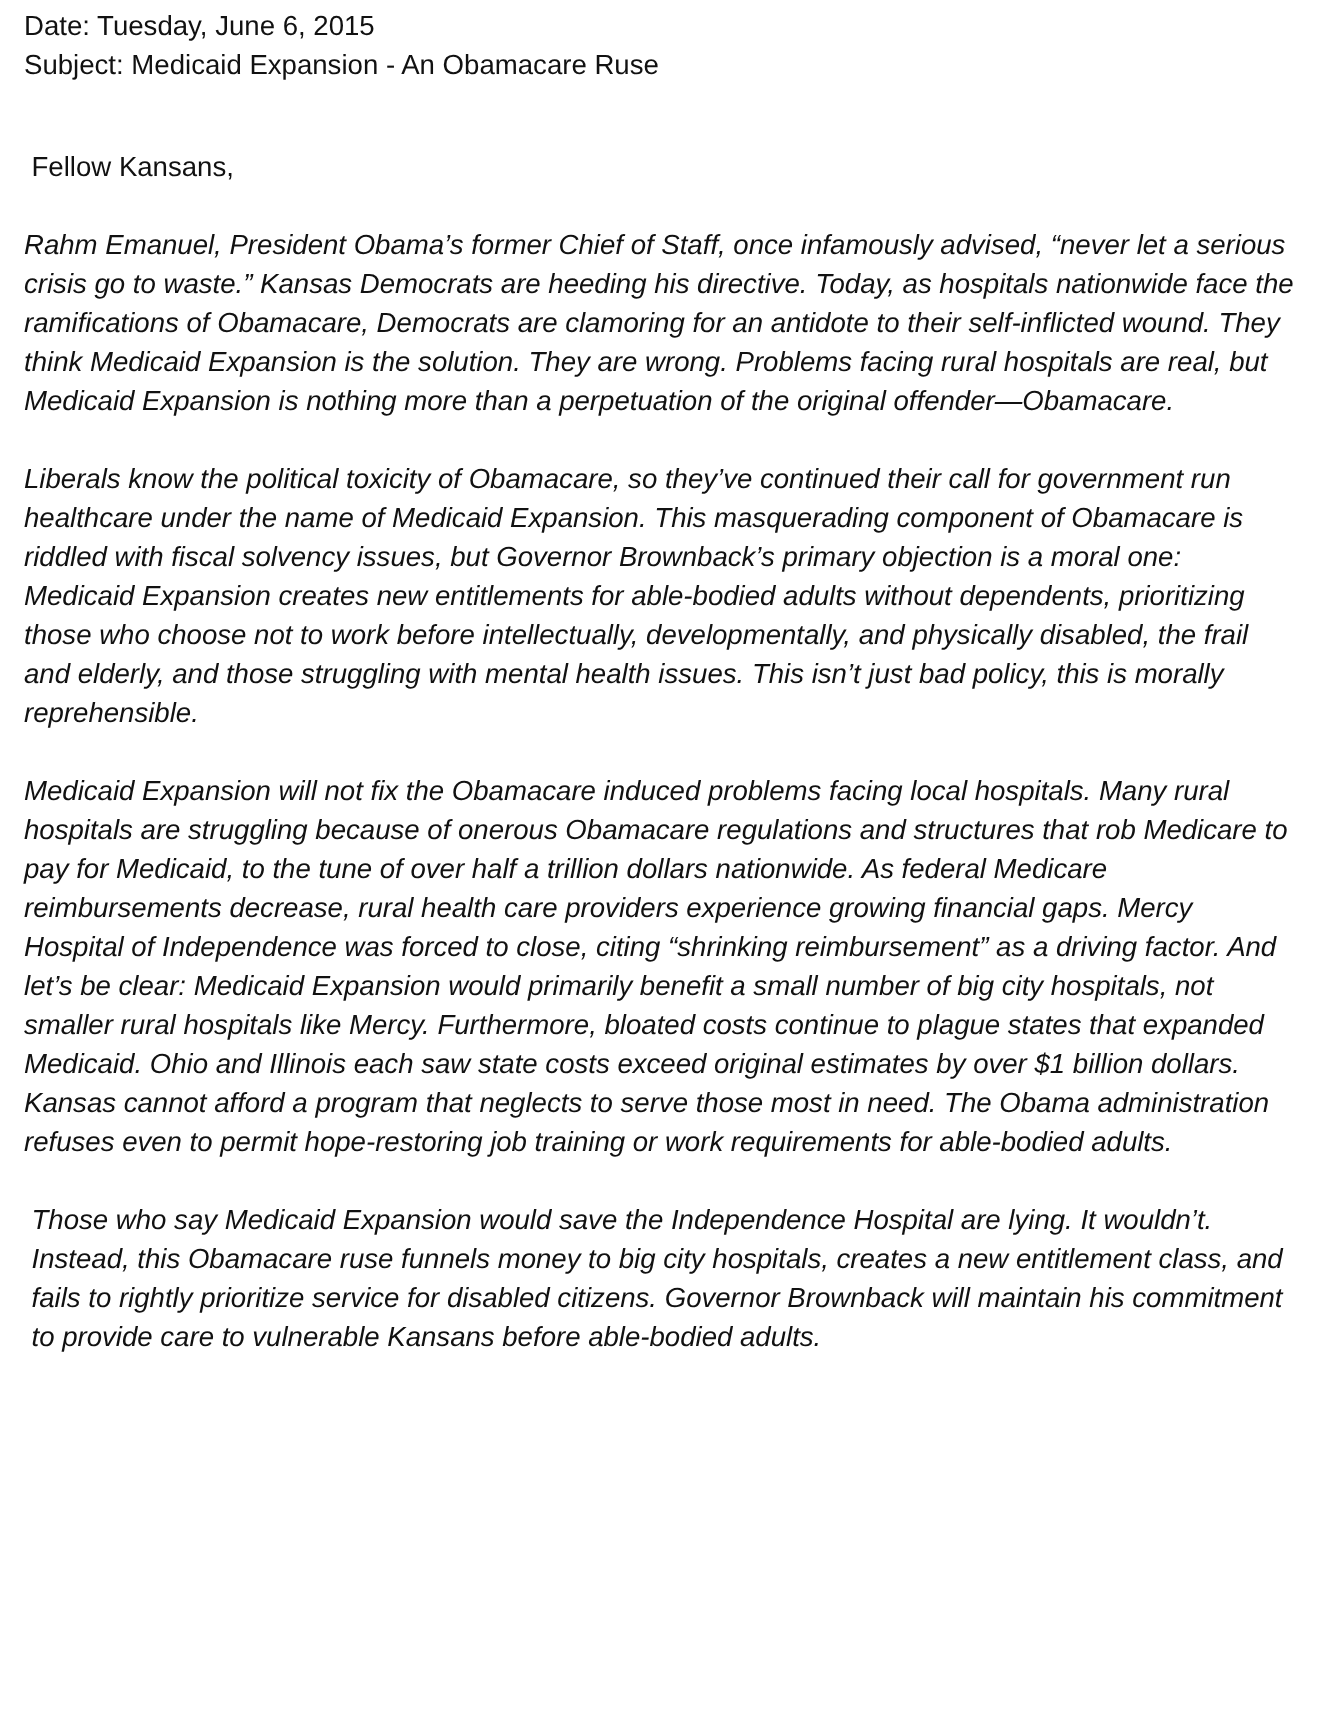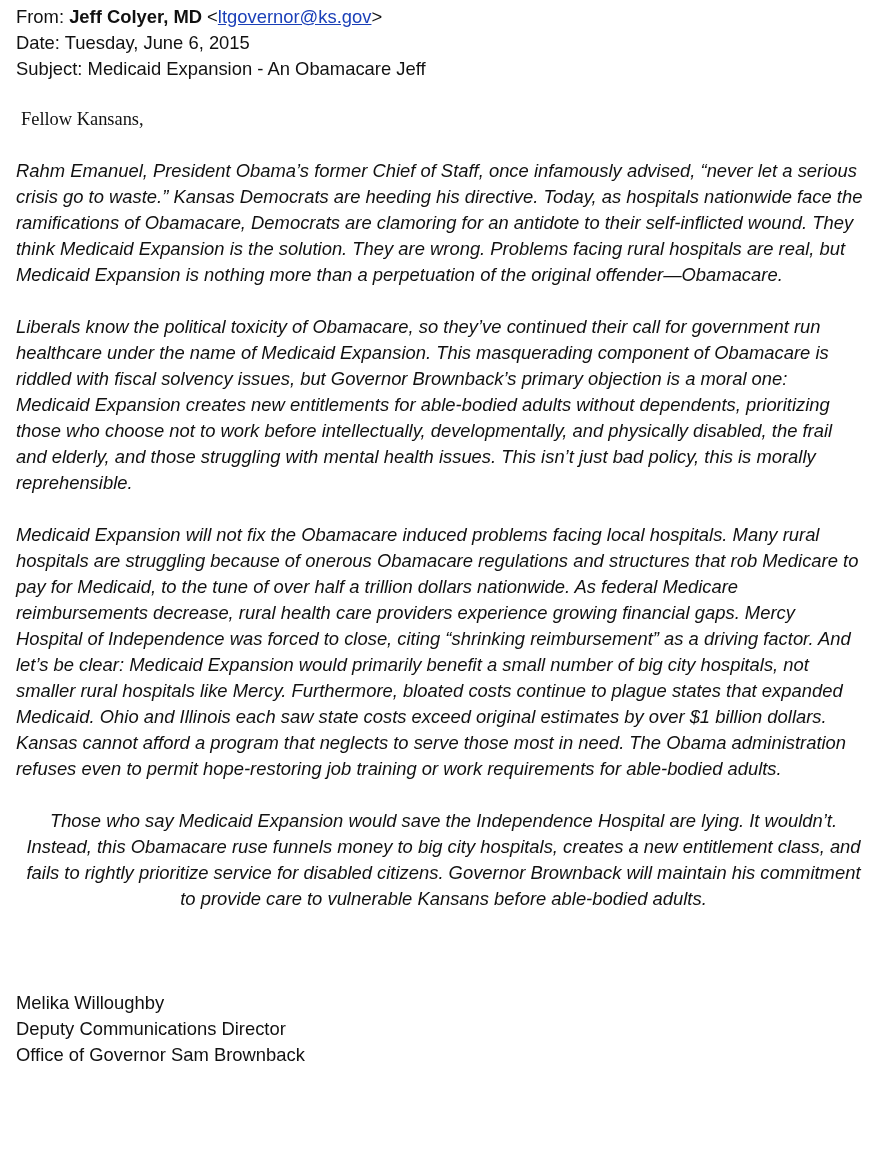--- a/index.html
+++ b/index.html
@@ -7,40 +7,32 @@
     width: 880px; height: 1149px; overflow: hidden;
     font-family: "Liberation Sans", "DejaVu Sans", sans-serif;
     color: #111111;
     font-size: 18.4px;
     line-height: 26px;
   }
   .page { padding: 4px 0 0 16px; width: 850px; }
   .hdr-line { white-space: nowrap; }
   .bold { font-weight: bold; }
   a.email { color: #1a3fb8; text-decoration: underline; }
-  .greeting { margin-top: 24px; padding-left: 5px; font-family: Liberation Serif, serif; }
+  .greeting { margin-top: 42px; padding-left: 5px; }
   p { margin: 26px 0 0 0; font-style: italic; }
-  p.indent { padding-left: 5px; text-align: center; }
+  p.indent { padding-left: 5px; }
   .sig { margin-top: 78px; }
 </style>
 </head>
 <body>
 
 <div class="page">
-  <div class="hdr-line">
-    <span>From: </span><span class="bold">Jeff Colyer, MD</span><span> &lt;</span><a class="email">ltgovernor@ks.gov</a><span>&gt;</span>
-  </div>
   <div class="hdr-line">Date: Tuesday, June 6, 2015</div>
-  <div class="hdr-line">Subject: Medicaid Expansion - An Obamacare Jeff</div>
+  <div class="hdr-line">Subject: Medicaid Expansion - An Obamacare Ruse</div>
 
   <div class="greeting">Fellow Kansans,</div>
 
   <p>Rahm Emanuel, President Obama’s former Chief of Staff, once infamously advised, “never let a serious crisis go to waste.” Kansas Democrats are heeding his directive. Today, as hospitals nationwide face the ramifications of Obamacare, Democrats are clamoring for an antidote to their self-inflicted wound. They think Medicaid Expansion is the solution. They are wrong. Problems facing rural hospitals are real, but Medicaid Expansion is nothing more than a perpetuation of the original offender—Obamacare.</p>
   <p>Liberals know the political toxicity of Obamacare, so they’ve continued their call for government run healthcare under the name of Medicaid Expansion. This masquerading component of Obamacare is riddled with fiscal solvency issues, but Governor Brownback’s primary objection is a moral one: Medicaid Expansion creates new entitlements for able-bodied adults without dependents, prioritizing those who choose not to work before intellectually, developmentally, and physically disabled, the frail and elderly, and those struggling with mental health issues. This isn’t just bad policy, this is morally reprehensible.</p>
   <p>Medicaid Expansion will not fix the Obamacare induced problems facing local hospitals. Many rural hospitals are struggling because of onerous Obamacare regulations and structures that rob Medicare to pay for Medicaid, to the tune of over half a trillion dollars nationwide. As federal Medicare reimbursements decrease, rural health care providers experience growing financial gaps. Mercy Hospital of Independence was forced to close, citing “shrinking reimbursement” as a driving factor. And let’s be clear: Medicaid Expansion would primarily benefit a small number of big city hospitals, not smaller rural hospitals like Mercy. Furthermore, bloated costs continue to plague states that expanded Medicaid. Ohio and Illinois each saw state costs exceed original estimates by over $1 billion dollars. Kansas cannot afford a program that neglects to serve those most in need. The Obama administration refuses even to permit hope-restoring job training or work requirements for able-bodied adults.</p>
   <p class="indent">Those who say Medicaid Expansion would save the Independence Hospital are lying. It wouldn’t. Instead, this Obamacare ruse funnels money to big city hospitals, creates a new entitlement class, and fails to rightly prioritize service for disabled citizens. Governor Brownback will maintain his commitment to provide care to vulnerable Kansans before able-bodied adults.</p>
 
-  <div class="sig">
-    <div>Melika Willoughby</div>
-    <div>Deputy Communications Director</div>
-    <div>Office of Governor Sam Brownback</div>
-  </div>
 </div>
 
 </body></html>

